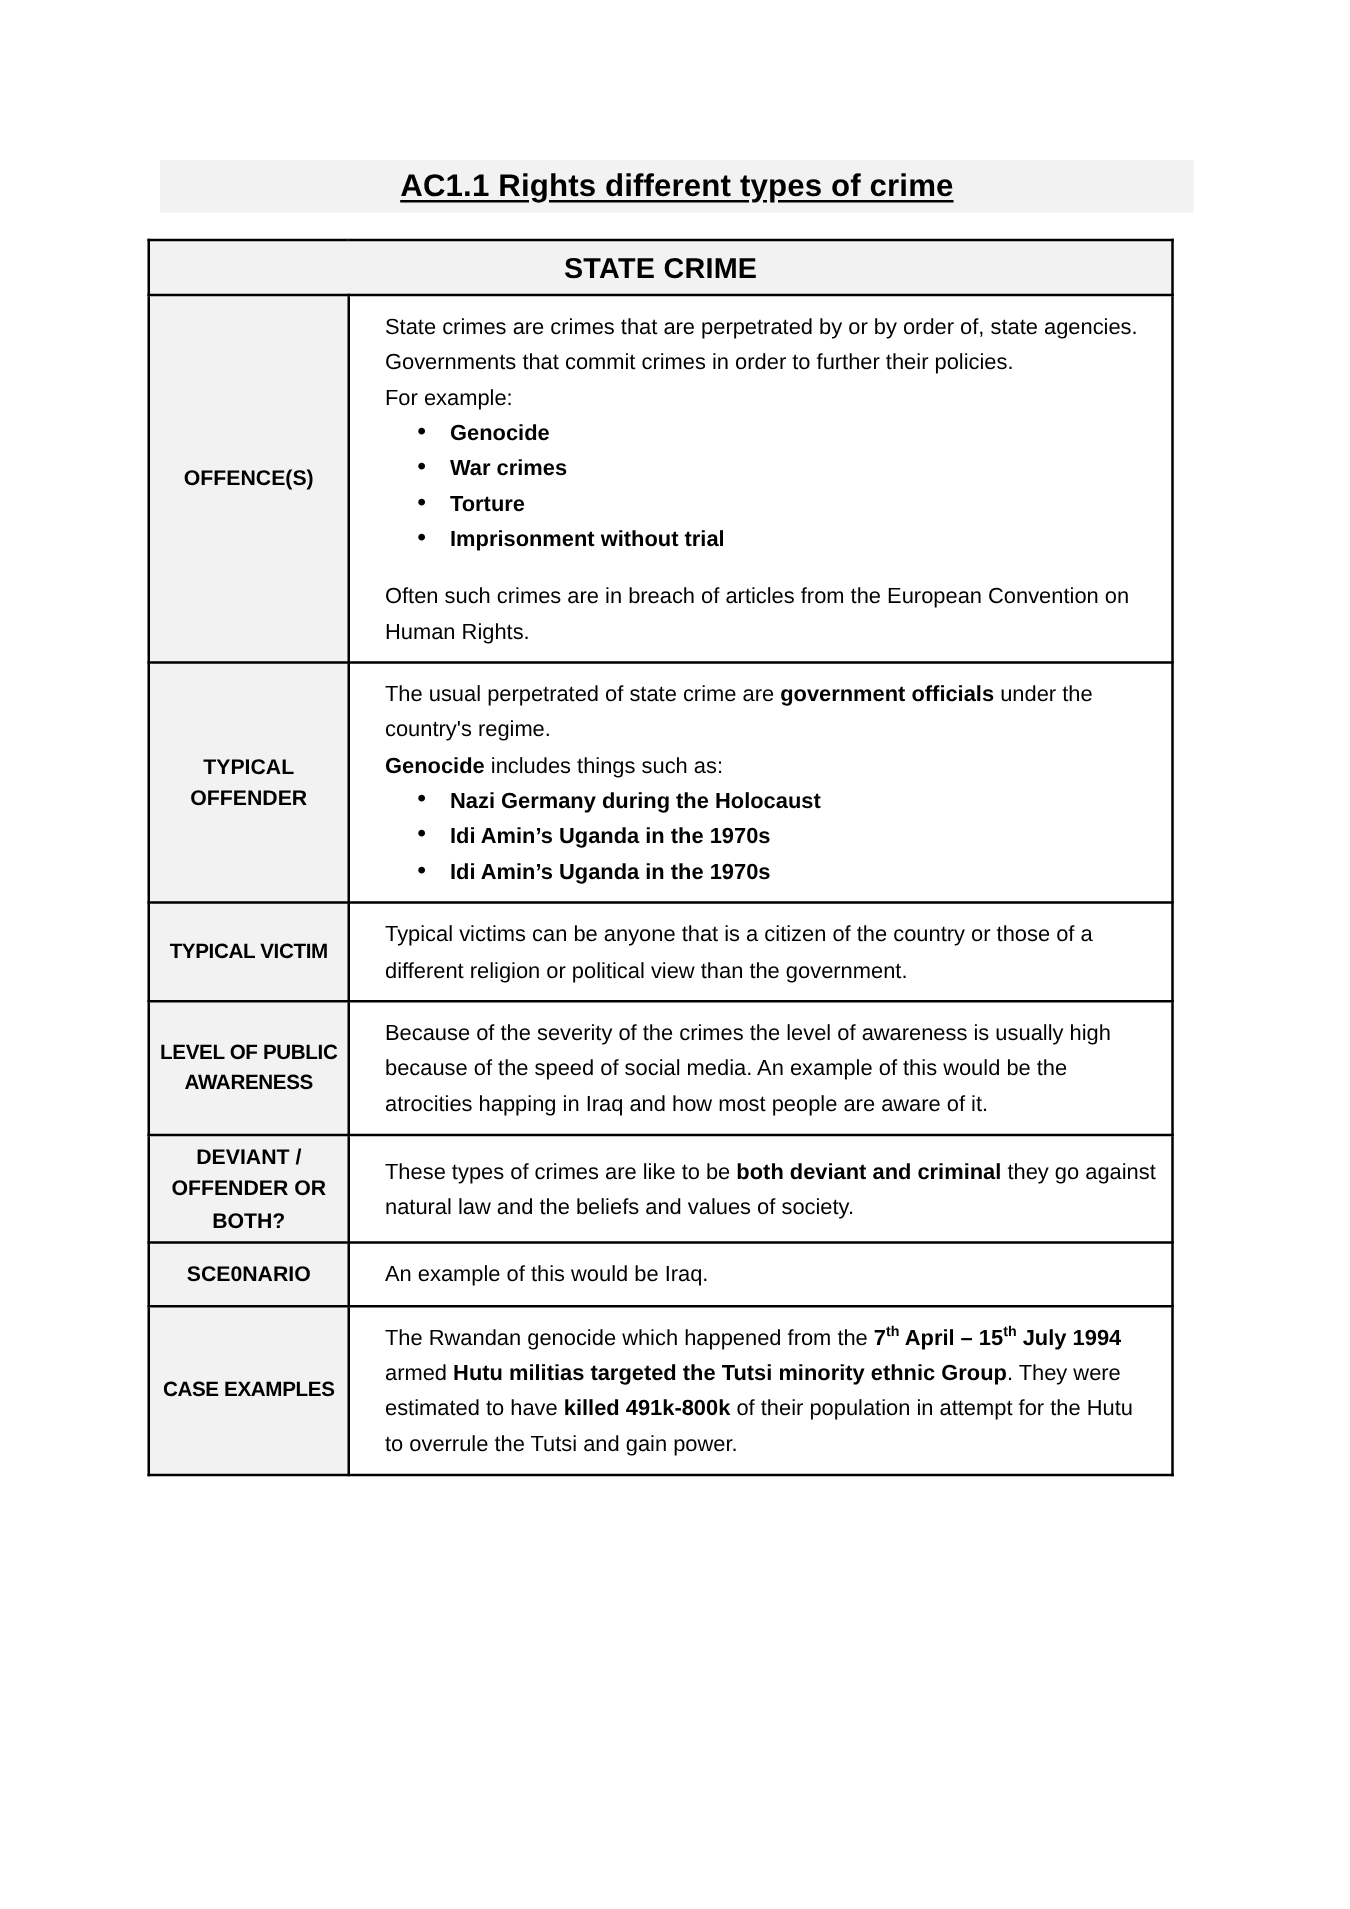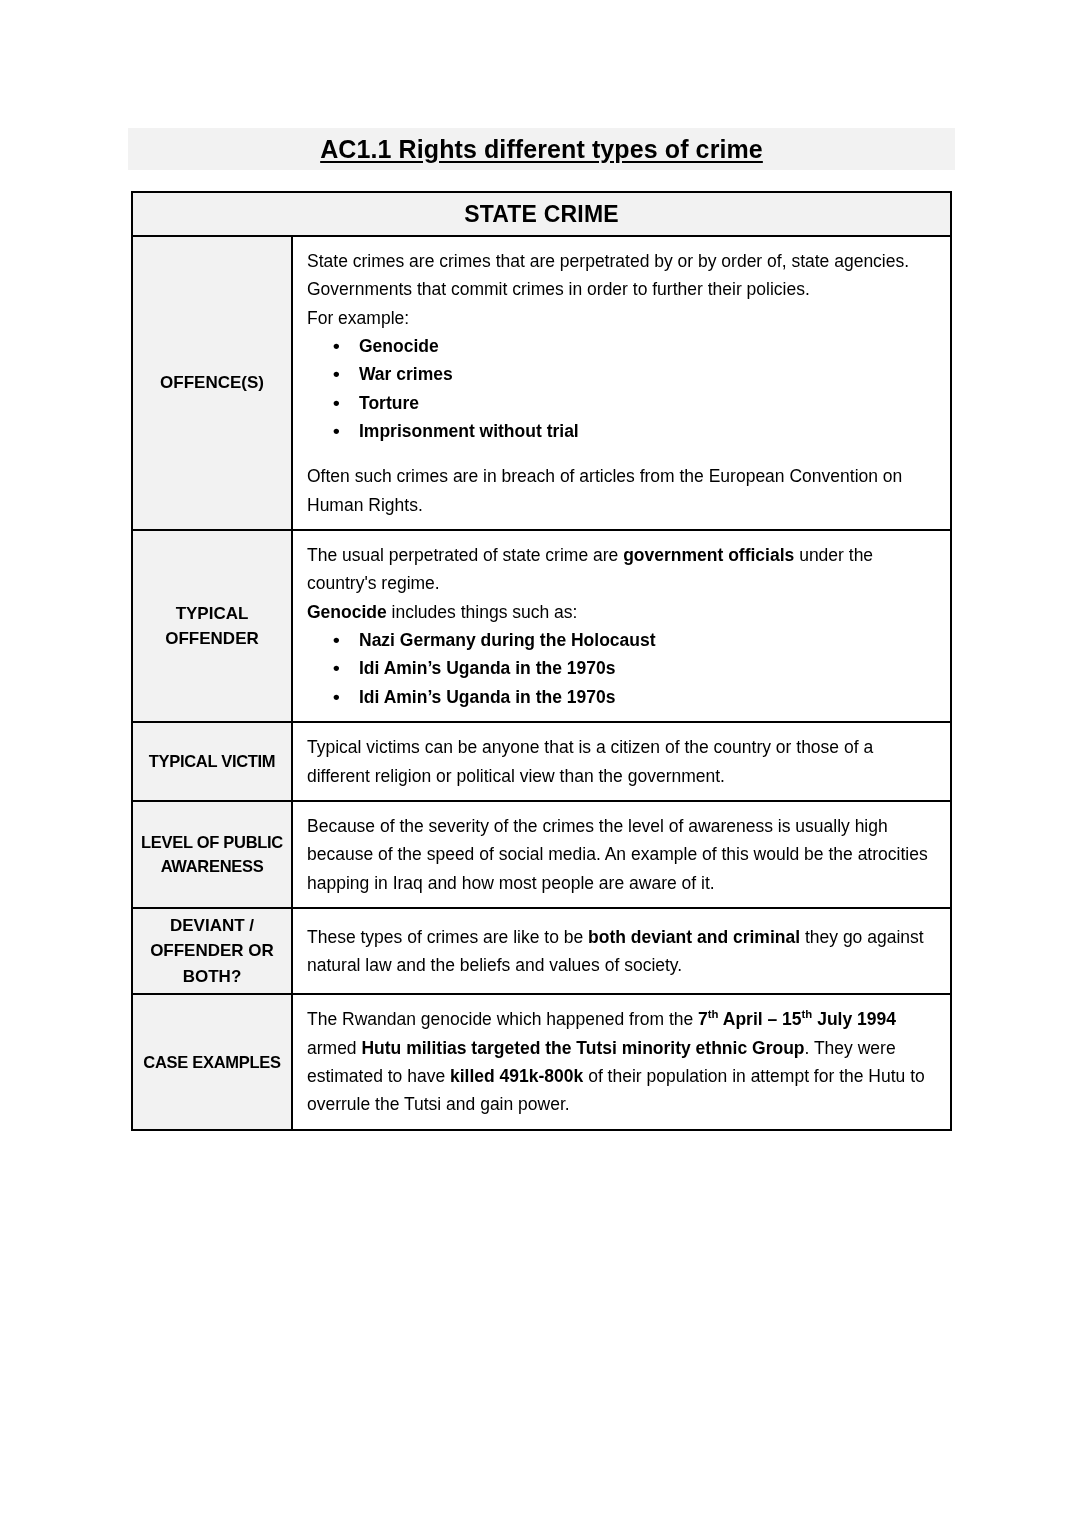--- a/index.html
+++ b/index.html
@@ -39,21 +39,21 @@
     font-weight: bold;
     text-decoration: underline;
     text-underline-offset: 3px;
     letter-spacing: 0.1px;
     white-space: nowrap;
   }
 
   
   .crime-table {
     position: absolute;
-    left: 131px;
+    left: 118px;
     top: 191px;
     width: 819px;
     border-collapse: collapse;
     table-layout: fixed;
     border: 2px solid #000;
   }
   .crime-table td,
   .crime-table th {
     border: 2px solid #000;
     vertical-align: middle;
@@ -84,21 +84,21 @@
   }
   td.label-cell.tight {
     font-size: 16.5px;
     letter-spacing: -0.3px;
   }
 
   td.content-cell {
     background: #ffffff;
     font-size: 17.5px;
     line-height: 1.62;
-    padding: 10px 12px 10px 14px;
+    padding: 10px 12px 10px 28px;
     text-align: left;
     vertical-align: middle;
   }
   td.content-cell.top { vertical-align: top; }
 
   .para { margin: 0; }
   .spacer { height: 17px; }
 
   ul.bullets {
     margin: 0;
@@ -200,20 +200,24 @@
 
       <tr>
         <td class="label-cell">
           <span>DEVIANT /</span><br>
           <span>OFFENDER OR</span><br>
           <span>BOTH?</span>
         </td>
         <td class="content-cell deviant-cell"><span>These types of crimes are like to be </span><b>both deviant and criminal</b><span> they go against natural law and the beliefs and values of society.</span></td>
       </tr>
 
+      <tr>
+        <td class="label-cell">SCE0NARIO</td>
+        <td class="content-cell sceonario-cell">An example of this would be Iraq.</td>
+      </tr>
 
       <tr>
         <td class="label-cell tight">CASE EXAMPLES</td>
         <td class="content-cell top case-cell"><span>The Rwandan genocide which happened from the </span><b><span>7</span><sup>th</sup><span> April – 15</span><sup>th</sup><span> July 1994</span></b><span> armed </span><b>Hutu militias targeted the Tutsi minority ethnic Group</b><span>. They were estimated to have </span><b>killed 491k-800k</b><span> of their population in attempt for the Hutu to overrule the Tutsi and gain power.</span></td>
       </tr>
 
     </tbody>
   </table>
 
 </div>

